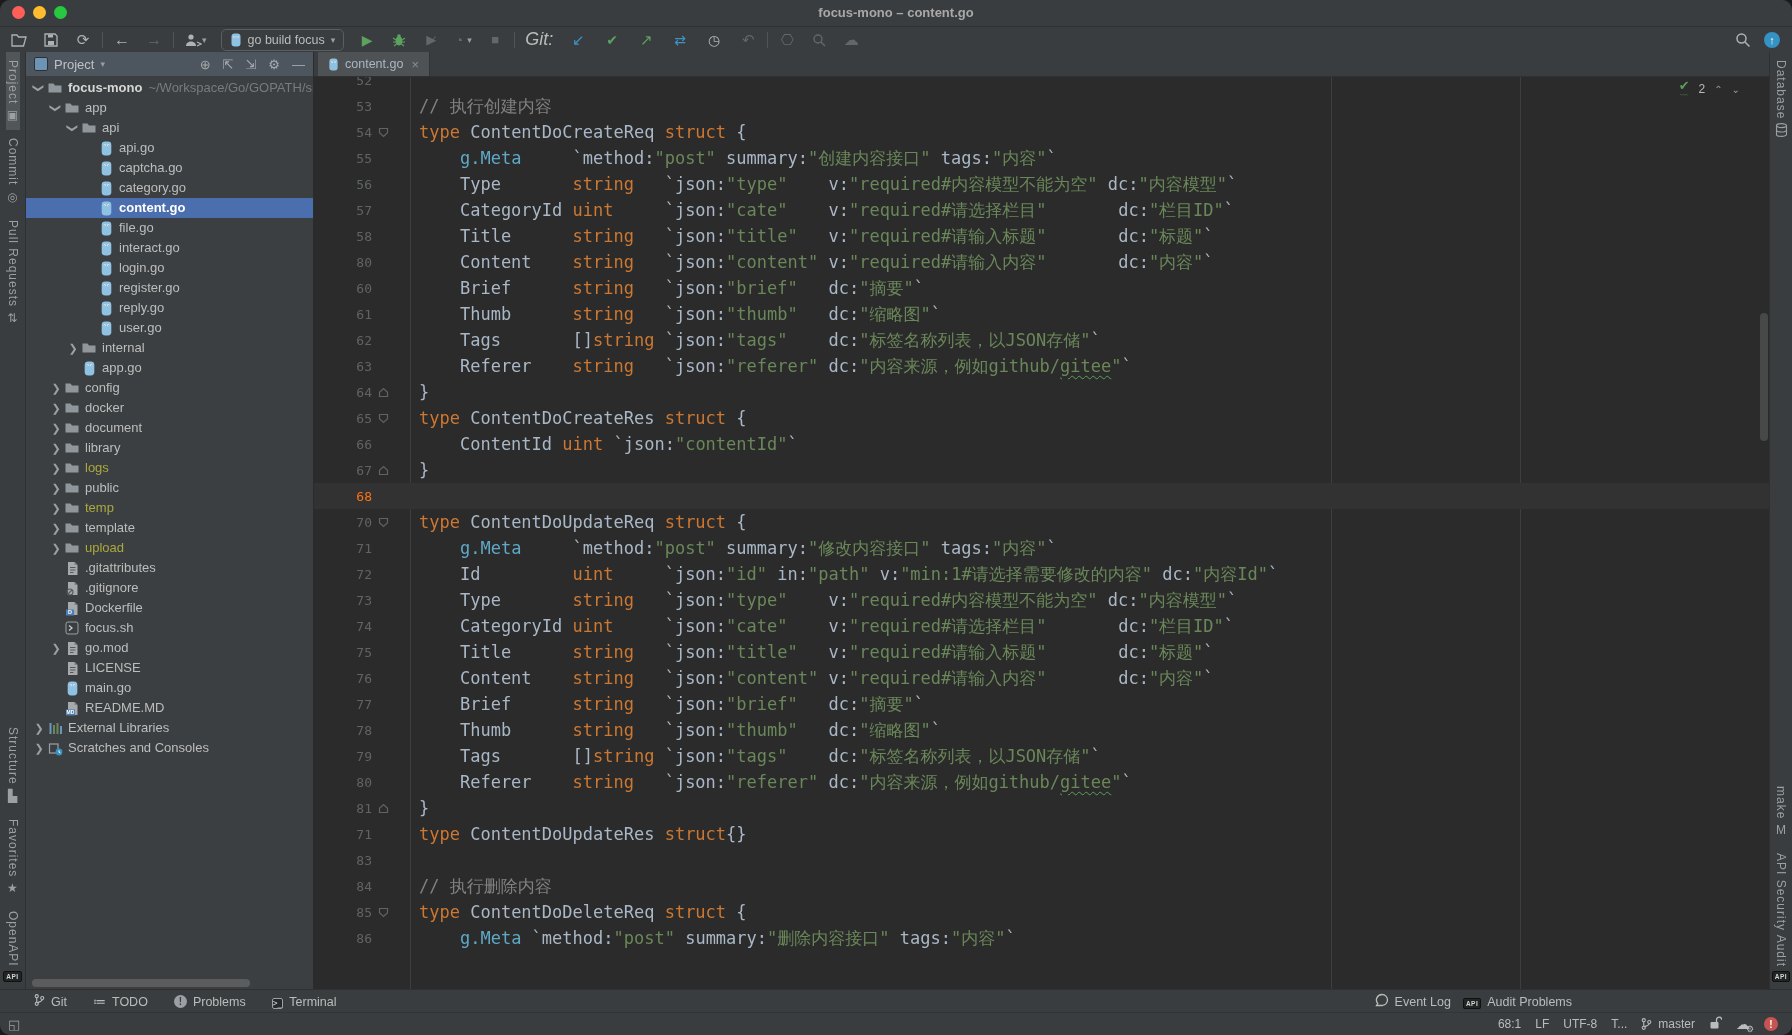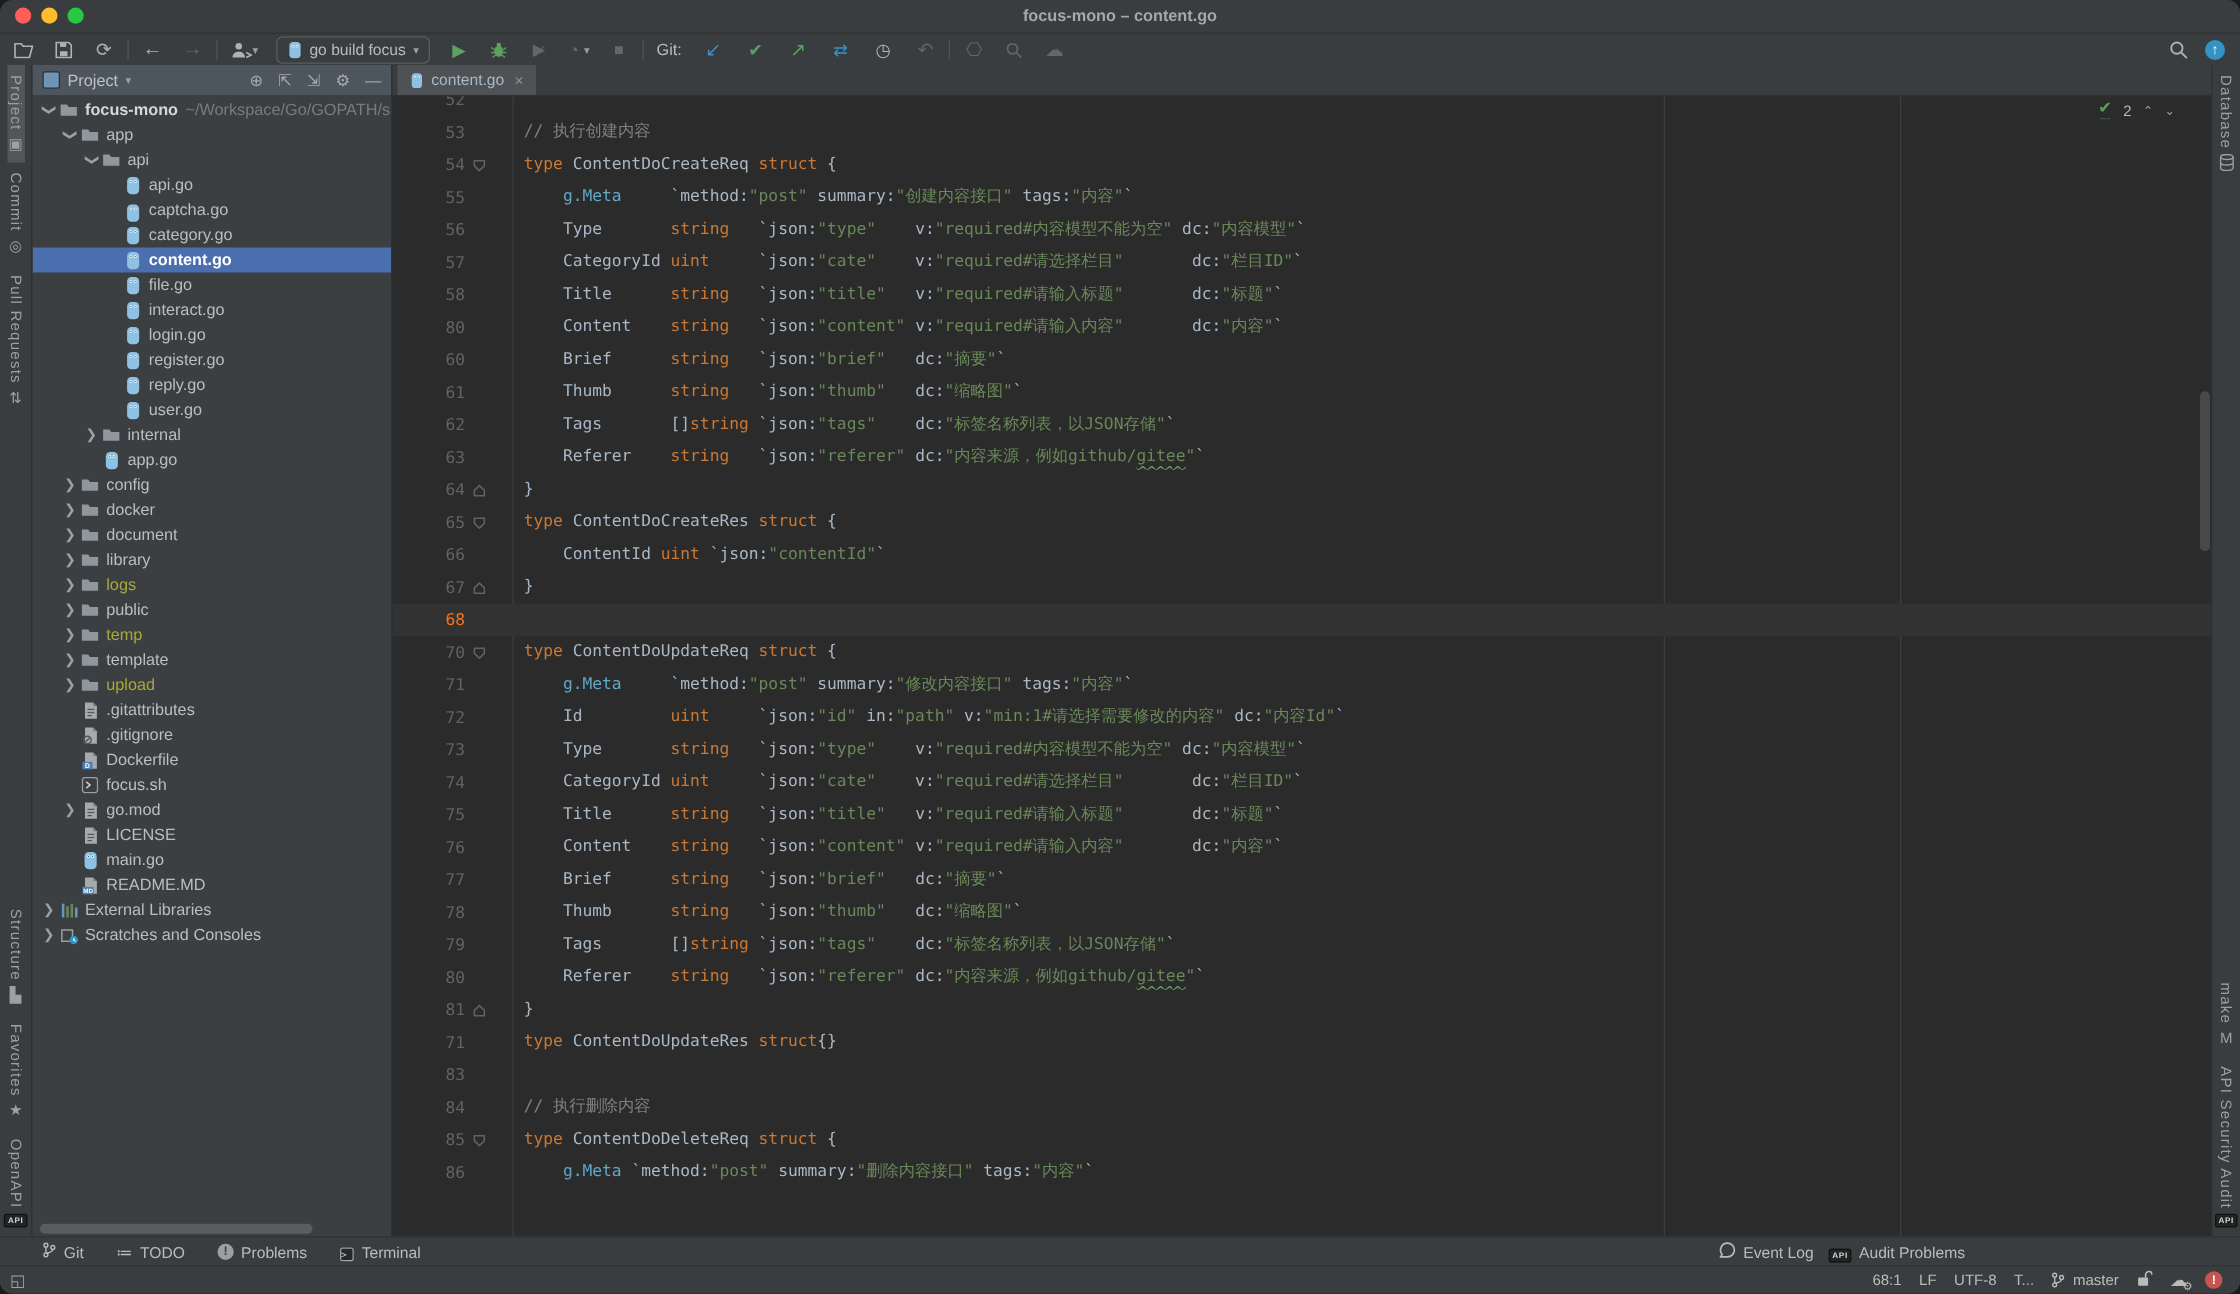--- a/index.html
+++ b/index.html
@@ -64,21 +64,21 @@
   .viewport{position:absolute;left:0;right:0;top:25px;bottom:0;overflow:hidden;}
   .guide{position:absolute;top:0;bottom:0;width:1px;background:#3c3e40;}
   .lines{position:absolute;left:0;right:0;top:-10px;}
   .cline{height:26px;display:flex;align-items:center;position:relative;}
   .cline.cur{background:#323232;}
   .gut{width:96px;flex:none;display:flex;align-items:center;height:26px;}
   .lnum{width:58px;text-align:right;color:#606366;font-family:"DejaVu Sans Mono",monospace;font-size:13px;flex:none;}
   .cline.cur .lnum{color:#f97316;}
   .fold{width:22px;height:26px;flex:none;display:flex;align-items:center;justify-content:center;}
   .gutline{position:absolute;left:96px;top:0;bottom:0;width:1px;background:#3c3f41;}
-  pre.codeln{margin:0;padding:0 0 0 9px;font-family:"DejaVu Sans Mono",monospace;font-size:13px;line-height:26px;color:#A9B7C6;}
+  pre.codeln{margin:0;padding:0 0 0 9px;font-family:"DejaVu Sans Mono",monospace;font-size:17px;line-height:26px;color:#A9B7C6;}
   .tk-kw{color:#CC7832;}
   .tk-pl{color:#A9B7C6;}
   .tk-str{color:#6A8759;}
   .tk-strul{color:#6A8759;text-decoration:underline wavy #5B9E5B 1px;text-underline-offset:3px;}
   .tk-cmt{color:#808080;}
   .tk-meta{color:#5FA8C7;}
   .inspections{position:absolute;top:4px;right:30px;display:flex;align-items:center;gap:9px;color:#bbbbbb;font-size:12px;}
   .insp-icon{color:#5B9E5B;font-size:13px;line-height:10px;text-align:center;}
   .insp-icon .wave{display:block;font-size:9px;margin-top:-4px;letter-spacing:-1px;}
   .insp-arrow{color:#9a9da0;font-size:10px;}
@@ -163,21 +163,21 @@
             <circle cx="7" cy="3" r="1.8" fill="#5BA15F"></circle>
             <path d="M1 5l3 2M13 5l-3 2M1 9h3M13 9h-3M2 13l2.5-2M12 13l-2.5-2" stroke="#5BA15F" stroke-width="1.1"></path>
           </svg>
         </span>
       <span class="tbi dim" style="font-size:13px;">▶̷</span>
       <span class="tbi dim" style="font-size:14px;">◔<span class="caret" style="margin-left:4px;">▾</span></span>
       <span class="tbi dim" style="font-size:13px;">■</span>
     </div>
     <div class="tb-sep"></div>
     <div class="tb-group" style="gap:16px;">
-      <span style="color:#bbbbbb;font-size:13px;">Git:</span>
+      <span style="color:#bbbbbb;font-size:18px;font-style:italic;">Git:</span>
       <span class="tbi blue" style="font-size:15px;">↙</span>
       <span class="tbi green" style="font-size:14px;">✔</span>
       <span class="tbi green" style="font-size:15px;">↗</span>
       <span class="tbi blue" style="font-size:14px;">⇄</span>
       <span class="tbi" style="font-size:14px;">◷</span>
       <span class="tbi dim" style="font-size:15px;">↶</span>
     </div>
     <div class="tb-sep"></div>
     <div class="tb-group">
       <span class="tbi dim" style="font-size:15px;">⎔</span>
@@ -278,21 +278,21 @@
               <svg width="13" height="15" viewBox="0 0 12 14">
                 <rect x="1.5" y="0.5" width="9" height="13" rx="3.2" fill="#8FC1E3"></rect>
                 <circle cx="4.4" cy="4" r="1" fill="#fff"></circle>
                 <circle cx="7.6" cy="4" r="1" fill="#fff"></circle>
                 <circle cx="4.4" cy="4" r=".45" fill="#333"></circle>
                 <circle cx="7.6" cy="4" r=".45" fill="#333"></circle>
               </svg>
             </span>
             <span class="tlabel">api.go</span>
           </div>
-          <div class="trow" style="padding-left: 56px; align-items: flex-end;">
+          <div class="trow" style="padding-left: 56px;">
             <span class="chev"></span>
             <span class="ticon">
               <svg width="13" height="15" viewBox="0 0 12 14">
                 <rect x="1.5" y="0.5" width="9" height="13" rx="3.2" fill="#8FC1E3"></rect>
                 <circle cx="4.4" cy="4" r="1" fill="#fff"></circle>
                 <circle cx="7.6" cy="4" r="1" fill="#fff"></circle>
                 <circle cx="4.4" cy="4" r=".45" fill="#333"></circle>
                 <circle cx="7.6" cy="4" r=".45" fill="#333"></circle>
               </svg>
             </span>

